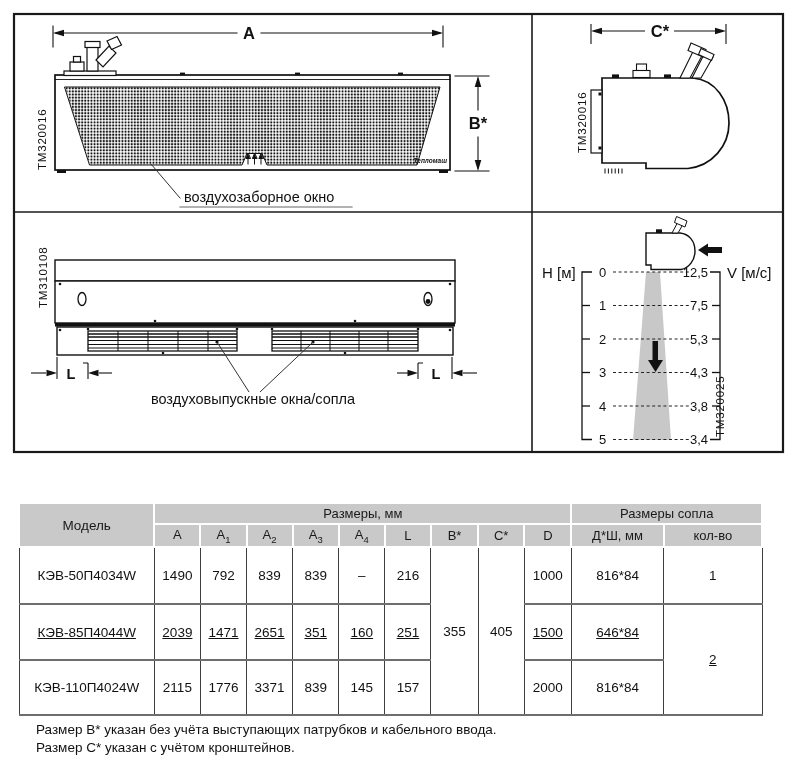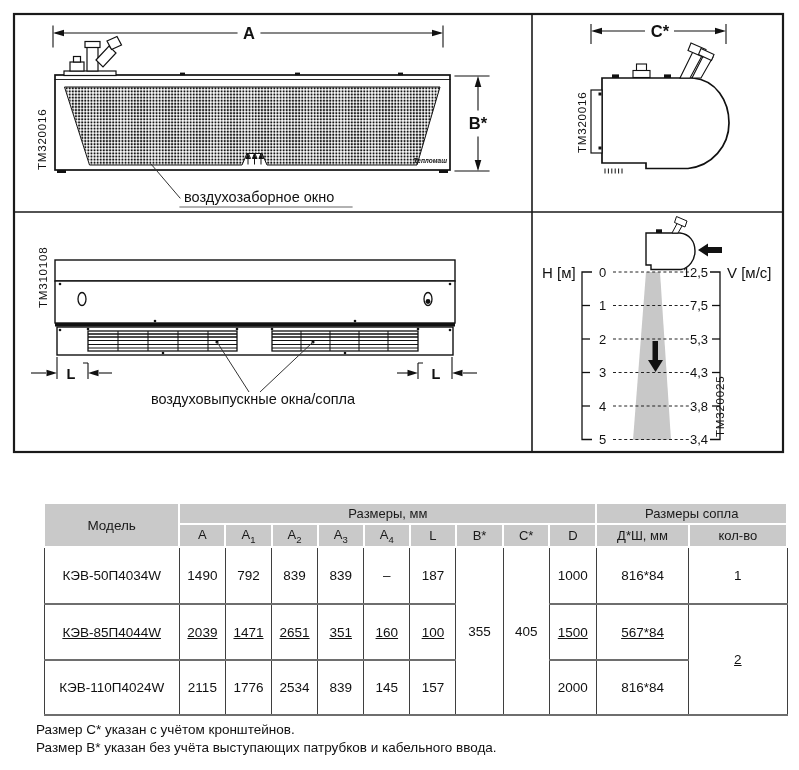--- a/index.html
+++ b/index.html
@@ -1,21 +1,21 @@
 <!DOCTYPE html>
 <html><head>
 <meta charset="utf-8">
 <style>
   html,body{margin:0;padding:0;background:#fff;}
   .page{position:relative;width:799px;height:770px;background:#fff;
         font-family:"Liberation Sans",sans-serif;color:#111;overflow:hidden;}
   .page svg{position:absolute;top:0;left:0;}
   .page svg text{font-family:"Liberation Sans",sans-serif;fill:#111;}
 
-  .tablewrap{position:absolute;left:43px;top:502px;}
+  .tablewrap{position:absolute;left:18px;top:502px;}
   table.dims{border-collapse:collapse;table-layout:fixed;width:745px;}
   table.dims td{padding:0;vertical-align:middle;text-align:center;}
   thead td{background:#c9c9c9;border:2px solid #fff;font-size:13px;color:#1a1a1a;}
   thead tr.h1{height:21px;}
   thead tr.h2{height:23px;}
   thead td sub{font-size:9.5px;}
   tbody td{border-left:1px solid #3f3f3f;border-right:1px solid #3f3f3f;
            border-bottom:2px solid #6e6e6e;border-top:none;font-size:13.5px;}
   tbody tr.r1{height:57px;padding-left:14px;}
   tbody tr.r2{height:56px;text-decoration:underline;}
@@ -322,52 +322,52 @@
       </tr>
     </thead>
     <tbody>
       <tr class="r1">
         <td class="model-cell">КЭВ-50П4034W</td>
         <td>1490</td>
         <td>792</td>
         <td>839</td>
         <td>839</td>
         <td>–</td>
-        <td>187</td>
+        <td>216</td>
         <td rowspan="3">355</td>
         <td rowspan="3">405</td>
         <td>1000</td>
         <td>816*84</td>
         <td>1</td>
       </tr>
       <tr class="r2">
         <td class="model-cell">КЭВ-85П4044W</td>
         <td>2039</td>
         <td>1471</td>
         <td>2651</td>
         <td>351</td>
         <td>160</td>
-        <td>100</td>
+        <td>251</td>
         <td>1500</td>
-        <td>567*84</td>
+        <td>646*84</td>
         <td rowspan="2">2</td>
       </tr>
       <tr class="r3">
         <td class="model-cell">КЭВ-110П4024W</td>
         <td>2115</td>
         <td>1776</td>
-        <td>2534</td>
+        <td>3371</td>
         <td>839</td>
         <td>145</td>
         <td>157</td>
         <td>2000</td>
         <td>816*84</td>
       </tr>
     </tbody>
   </table>
 </div>
 
 <div class="notes">
+  <div>Размер B* указан без учёта выступающих патрубков и кабельного ввода.</div>
   <div>Размер C* указан с учётом кронштейнов.</div>
-  <div>Размер B* указан без учёта выступающих патрубков и кабельного ввода.</div>
 </div>
 
 </div>
 
 </body></html>

